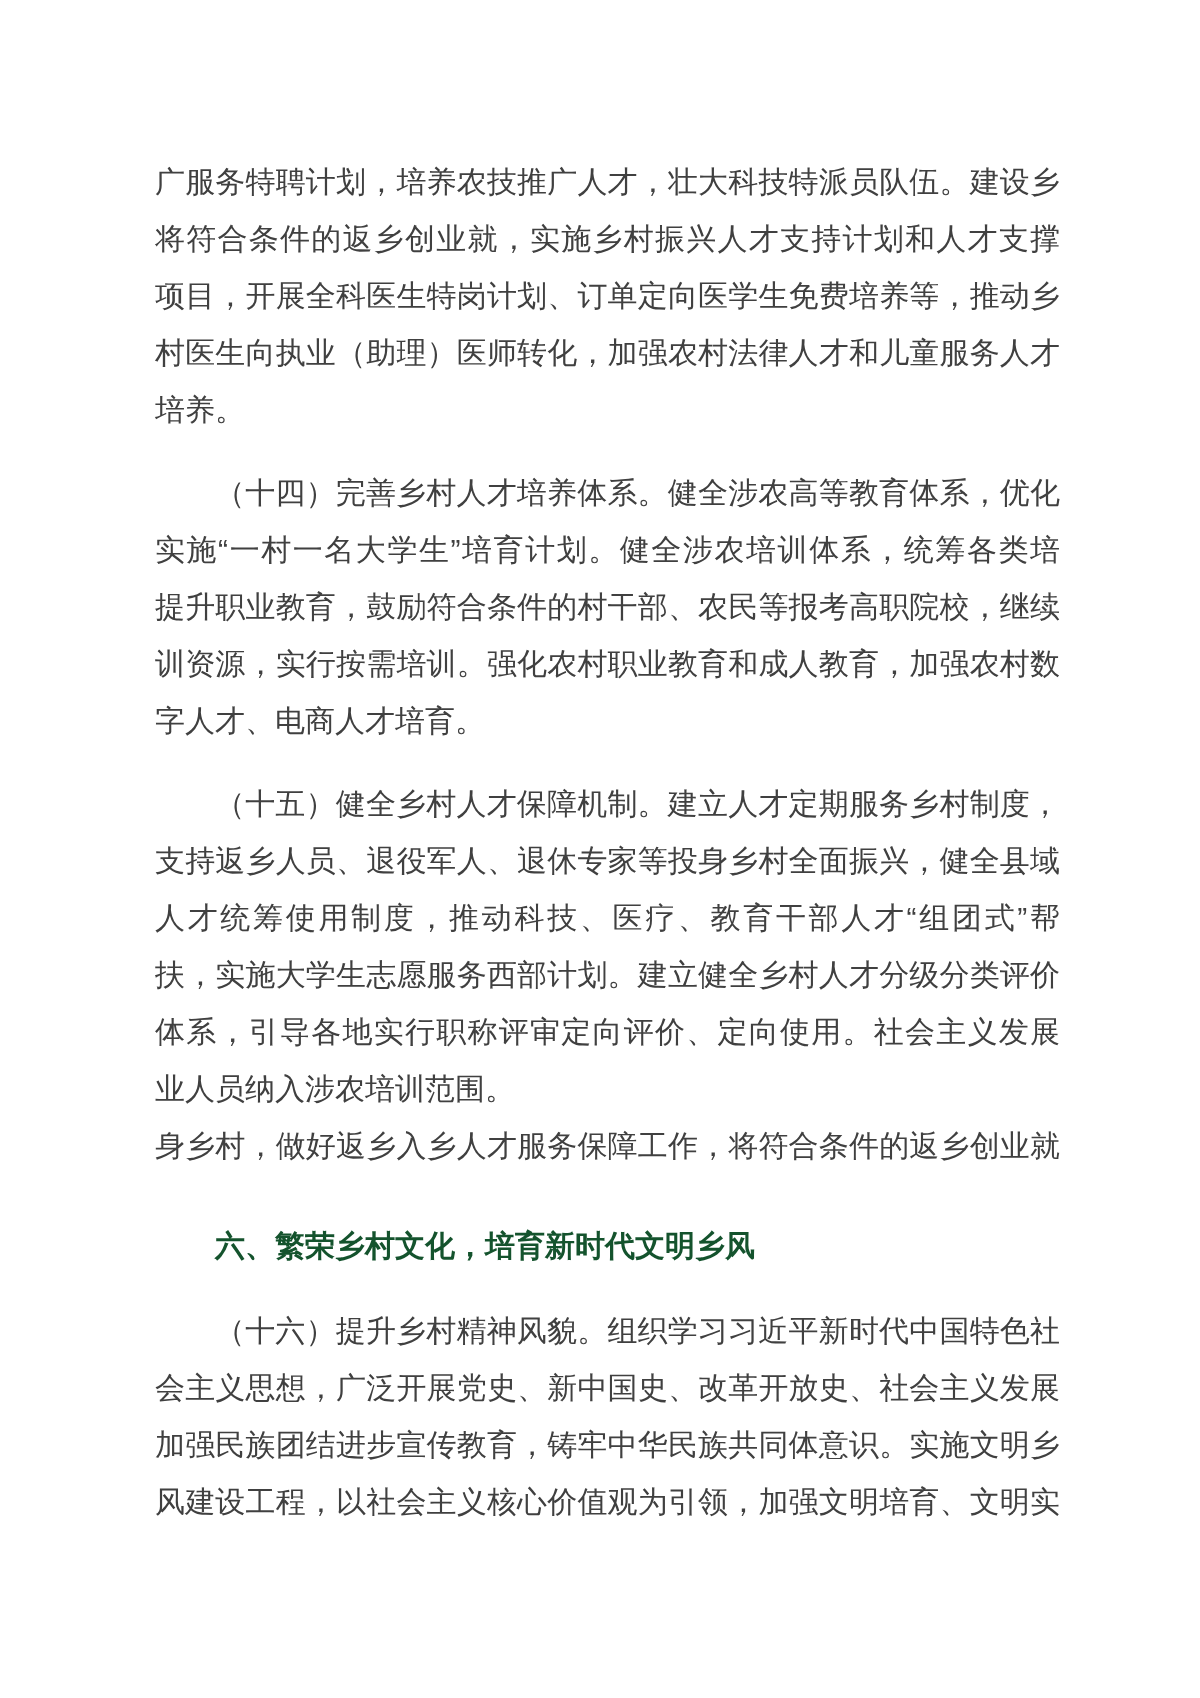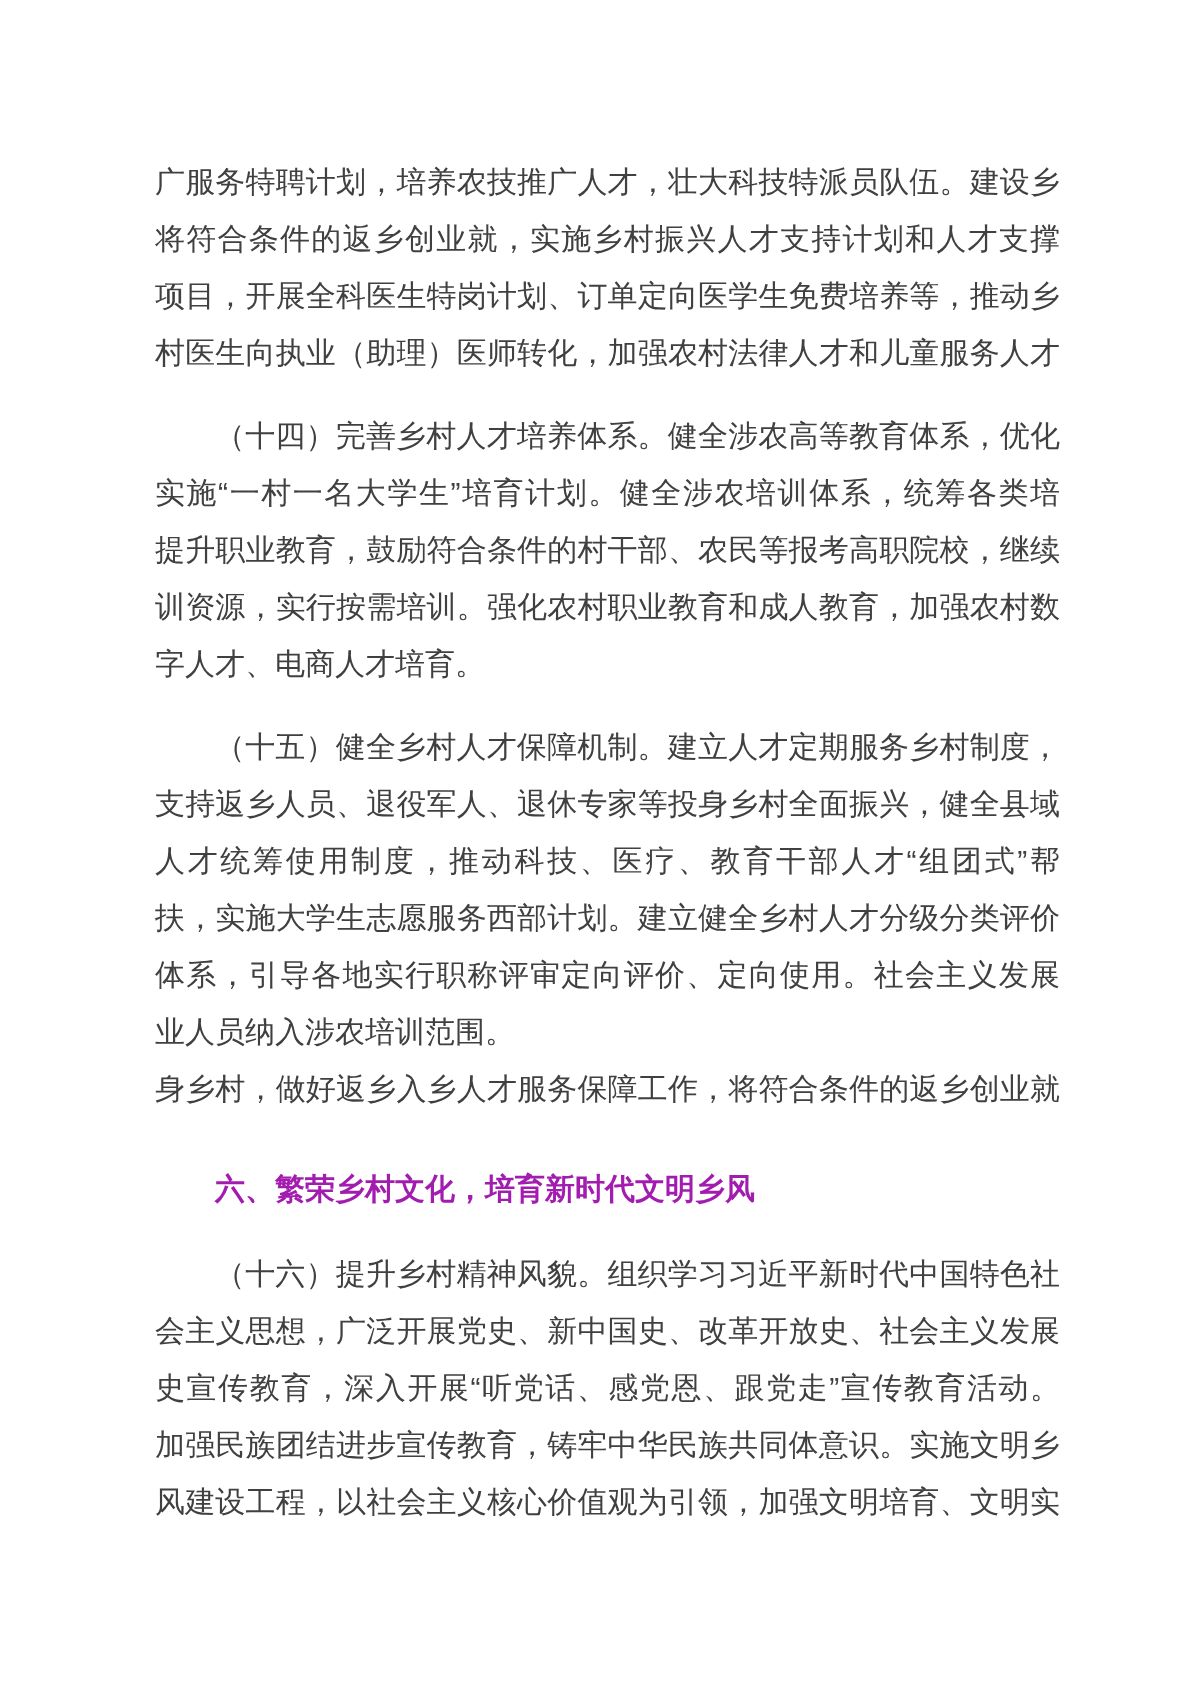--- a/index.html
+++ b/index.html
@@ -28,21 +28,21 @@
     color: #404040;
     font-size: 30px;
     line-height: 57px;
   }
   .para { margin: 0; }
   .para + .para { margin-top: 26px; }
   .para.heading {
     margin-top: 43px;
     margin-bottom: 28px;
     font-weight: 700;
-    color: #a21caf;
+    color: #14532d;
   }
   .line {
     text-align: justify;
     text-align-last: justify;
   }
   .line.lastline {
     text-align-last: left;
   }
   .para.indent .line:first-child {
     text-indent: 2em;
@@ -51,20 +51,21 @@
 </head>
 <body>
 
 <div class="page">
   <div class="content" id="document-content" style="color: rgb(64, 64, 64);">
       <div class="para">
         <div class="line">广服务特聘计划，培养农技推广人才，壮大科技特派员队伍。建设乡</div>
         <div class="line">将符合条件的返乡创业就，实施乡村振兴人才支持计划和人才支撑</div>
         <div class="line">项目，开展全科医生特岗计划、订单定向医学生免费培养等，推动乡</div>
         <div class="line">村医生向执业（助理）医师转化，加强农村法律人才和儿童服务人才</div>
+        <div class="line lastline">培养。</div>
       </div>
       <div class="para indent">
         <div class="line">（十四）完善乡村人才培养体系。健全涉农高等教育体系，优化</div>
         <div class="line">实施“一村一名大学生”培育计划。健全涉农培训体系，统筹各类培</div>
         <div class="line">提升职业教育，鼓励符合条件的村干部、农民等报考高职院校，继续</div>
         <div class="line">训资源，实行按需培训。强化农村职业教育和成人教育，加强农村数</div>
         <div class="line lastline">字人才、电商人才培育。</div>
       </div>
       <div class="para indent">
         <div class="line">（十五）健全乡村人才保障机制。建立人才定期服务乡村制度，</div>
@@ -74,18 +75,17 @@
         <div class="line">体系，引导各地实行职称评审定向评价、定向使用。社会主义发展</div>
         <div class="line lastline">业人员纳入涉农培训范围。</div>
         <div class="line">身乡村，做好返乡入乡人才服务保障工作，将符合条件的返乡创业就</div>
       </div>
       <div class="para indent heading">
         <div class="line lastline">六、繁荣乡村文化，培育新时代文明乡风</div>
       </div>
       <div class="para indent">
         <div class="line">（十六）提升乡村精神风貌。组织学习习近平新时代中国特色社</div>
         <div class="line">会主义思想，广泛开展党史、新中国史、改革开放史、社会主义发展</div>
-        <div class="line">史宣传教育，深入开展“听党话、感党恩、跟党走”宣传教育活动。</div>
         <div class="line">加强民族团结进步宣传教育，铸牢中华民族共同体意识。实施文明乡</div>
         <div class="line">风建设工程，以社会主义核心价值观为引领，加强文明培育、文明实</div>
       </div>
     </div>
 </div>
 
 </body></html>

